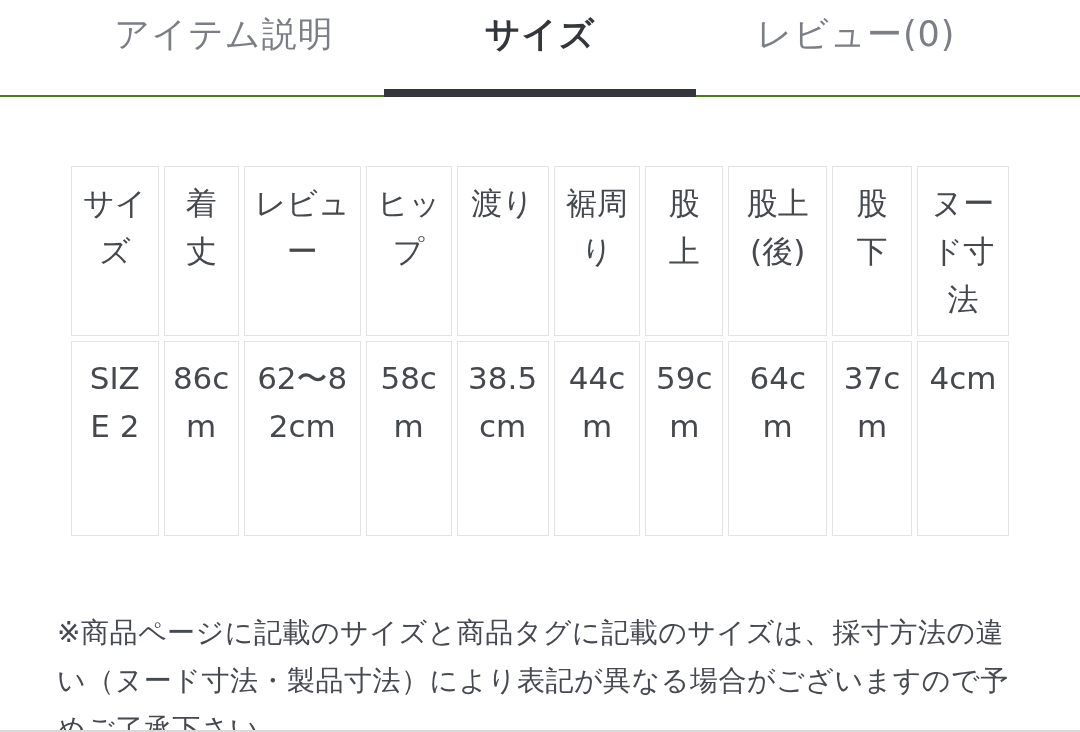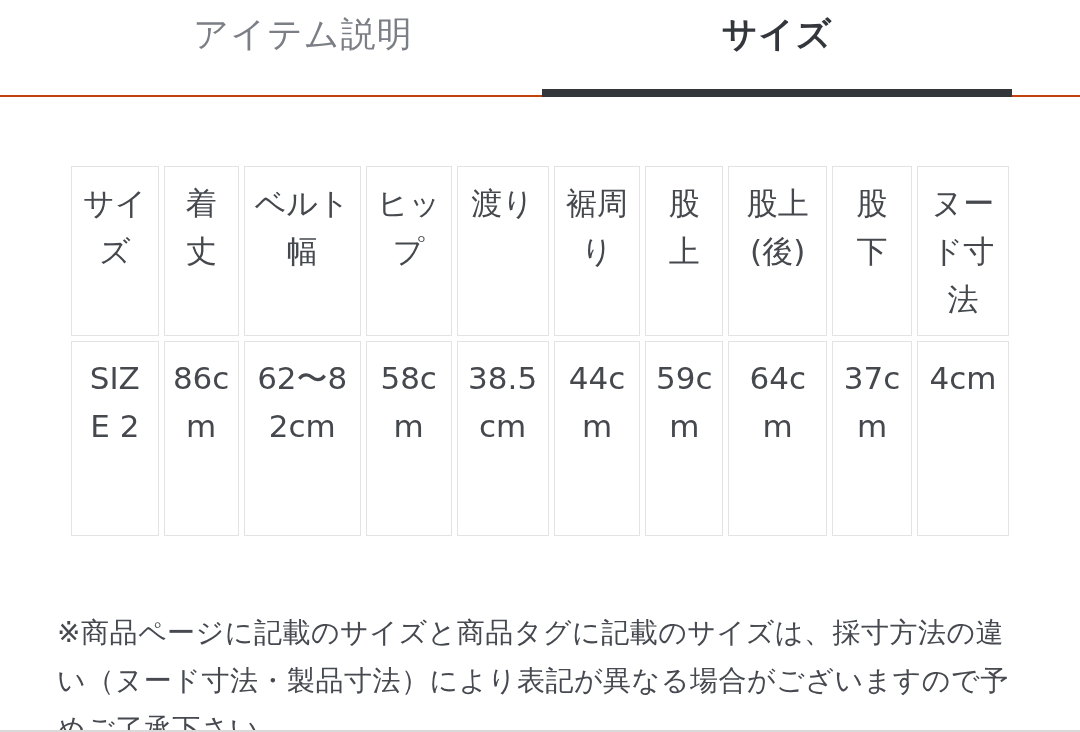--- a/index.html
+++ b/index.html
@@ -8,21 +8,21 @@
     width: 1080px; height: 732px;
     background: #ffffff;
     font-family: "DejaVu Sans", "Liberation Sans", sans-serif;
     overflow: hidden;
     position: relative;
   }
   
   .tab-bar {
     position: relative;
     height: 97px;
-    border-bottom: 2px solid #c2410c;
+    border-bottom: 2px solid #4d7c0f;
   }
   .tab-row {
     margin: 0 66px;
     display: flex;
     height: 100%;
   }
   .tab {
     flex: 1 1 0;
     position: relative;
     text-align: center;
@@ -89,20 +89,21 @@
 
 <div class="page">
 
   <nav class="tab-bar">
     <div class="tab-row">
       <div class="tab">アイテム説明</div>
       <div class="tab active">
         <span>サイズ</span>
         <span class="indicator"></span>
       </div>
+      <div class="tab">レビュー(0)</div>
     </div>
   </nav>
 
   <main>
     <table class="size-table">
       <colgroup>
           <col style="width: 9.8%;">
           <col style="width: 8.4%;">
           <col style="width: 13.1%;">
           <col style="width: 9.6%;">
@@ -110,21 +111,21 @@
           <col style="width: 9.7%;">
           <col style="width: 8.7%;">
           <col style="width: 11.1%;">
           <col style="width: 8.9%;">
           <col style="width: 10.3%;">
         </colgroup>
       <thead>
         <tr>
             <th>サイズ</th>
             <th>着丈</th>
-            <th>ベルト幅</th>
+            <th>レビュー</th>
             <th>ヒップ</th>
             <th>渡り</th>
             <th>裾周り</th>
             <th>股上</th>
             <th>股上(後)</th>
             <th>股下</th>
             <th>ヌード寸法</th>
           </tr>
       </thead>
       <tbody>

